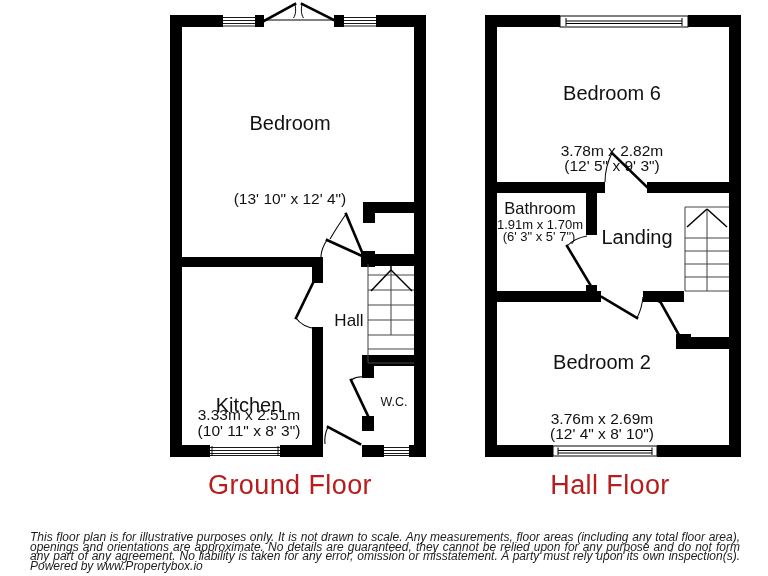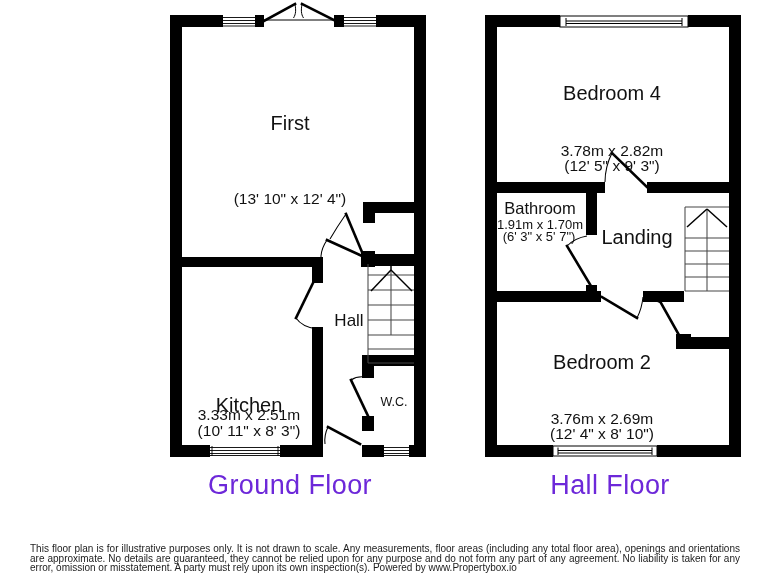--- a/index.html
+++ b/index.html
@@ -11,22 +11,22 @@
   .hatch{stroke:#000;stroke-width:0.9;}
   .leaf{stroke:#000;stroke-width:2.6;stroke-linecap:square;fill:none;}
   .arc{stroke:#000;stroke-width:1.05;fill:none;}
   .thin{stroke:#000;stroke-width:1;fill:none;}
   .stair{stroke:#474747;stroke-width:1.05;fill:none;}
   .arrow{stroke:#000;stroke-width:1.5;fill:none;}
   .winbox{fill:#fff;stroke:#000;stroke-width:1;}
   .lbl{position:absolute;transform:translateX(-50%);white-space:nowrap;color:#111;text-align:center;}
   .room-name{font-size:20px;}
   .room-dim{font-size:15.5px;margin-top:41px;}
-  .floor-title{font-size:27px;color:#6d28d9;letter-spacing:.4px;}
-  #disclaimer{position:absolute;left:30px;top:544px;width:710px;font-size:10px;line-height:9.6px;color:#1c1c1c;text-align:justify;}
+  .floor-title{font-size:27px;color:#b91c1c;letter-spacing:.4px;}
+  #disclaimer{position:absolute;left:30px;top:533px;width:710px;font-size:12px;line-height:9.6px;color:#1c1c1c;text-align:justify;font-style:italic;}
 </style>
 </head>
 <body>
 
 <div id="canvas">
 
 <svg width="768" height="576" viewBox="0 0 768 576">
 
   <g>
     <g class="wall">
@@ -164,33 +164,33 @@
       <line class="stair" x1="685" y1="251" x2="729" y2="251"></line>
       <line class="stair" x1="685" y1="264" x2="729" y2="264"></line>
       <line class="stair" x1="685" y1="277" x2="729" y2="277"></line>
       <line class="stair" x1="707" y1="210" x2="707" y2="291"></line>
       <line class="arrow" x1="687" y1="227" x2="707" y2="209"></line>
       <line class="arrow" x1="707" y1="209" x2="727" y2="227"></line>
     </g>
   </g>
 </svg>
 
-<div class="lbl room-name" style="left:290px;top:112px;">First</div>
+<div class="lbl room-name" style="left:290px;top:112px;">Bedroom</div>
 <div class="lbl room-dim" style="left:290px;top:149px;">(13' 10" x 12' 4")</div>
 
 <div class="lbl room-name" style="left:249px;top:346px;margin-top:48px;">Kitchen</div>
 <div class="lbl room-dim" style="left:249px;top:365px;">3.33m x 2.51m</div>
 <div class="lbl room-dim" style="left:249px;top:381px;">(10' 11" x 8' 3")</div>
 
 <div class="lbl" style="left:349px;top:311px;font-size:17px;">Hall</div>
 <div class="lbl" style="left:394px;top:395px;font-size:12.5px;">W.C.</div>
 
 <div class="lbl floor-title" style="left:290px;top:470px;">Ground Floor</div>
 
-<div class="lbl room-name" style="left:612px;top:82px;">Bedroom 4</div>
+<div class="lbl room-name" style="left:612px;top:82px;">Bedroom 6</div>
 <div class="lbl room-dim" style="left:612px;top:101px;">3.78m x 2.82m</div>
 <div class="lbl room-dim" style="left:612px;top:116px;">(12' 5" x 9' 3")</div>
 
 <div class="lbl" style="left:540px;top:199px;font-size:16.5px;">Bathroom</div>
 <div class="lbl" style="left:540px;top:217px;font-size:13px;">1.91m x 1.70m</div>
 <div class="lbl" style="left:539px;top:229px;font-size:13px;">(6' 3" x 5' 7")</div>
 
 <div class="lbl room-name" style="left:637px;top:226px;">Landing</div>
 
 <div class="lbl room-name" style="left:602px;top:351px;">Bedroom 2</div>

